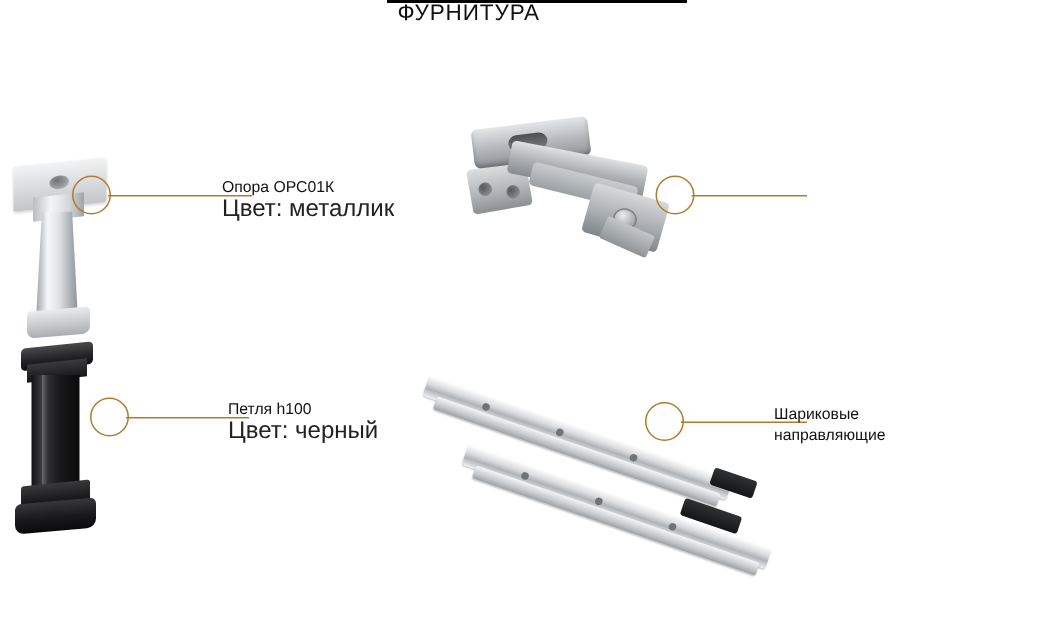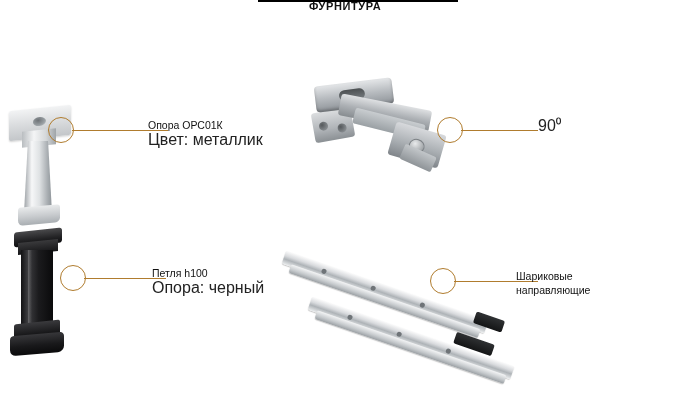--- a/index.html
+++ b/index.html
@@ -28,26 +28,25 @@
     left: 258px;
     top: 0;
     width: 200px;
     height: 2px;
     background: #000000;
   }
   #page-title-bar .title {
     position: absolute;
     left: 265px;
     top: 0px;
-    font-size: 11px;
-    font-weight: bold;
+    font-size: 15px;
+    font-weight: normal;
     letter-spacing: 0.6px;
     color: #111111;
     white-space: nowrap;
-    margin-left: 44px;
   }
 
   
   .item {
     position: absolute;
   }
   .label {
     position: absolute;
     line-height: 13.5px;
   }
@@ -406,39 +405,38 @@
   <div class="hinge-wing"></div>
   <div class="hinge-tail"></div>
 </div>
 
 <div class="leader" style="left:437px; top:117px;">
   <div class="ring"></div>
   <div class="line" style="width:77px;"></div>
 </div>
 
 <div class="label" style="left:538px; top:119px;">
-  <span class="sub">90⁰</span>
 </div>
 
 <div class="item" id="leg-black-illustration">
   <div class="leg-b-top"></div>
   <div class="leg-b-collar"></div>
   <div class="leg-b-shaft"></div>
   <div class="leg-b-nut"></div>
   <div class="leg-b-base"></div>
 </div>
 
 <div class="leader" style="left:60px; top:265px;">
   <div class="ring"></div>
   <div class="line" style="width:82px;"></div>
 </div>
 
 <div class="label" style="left:152px; top:267px;">
   <span class="name">Петля h100</span>
-  <span class="sub">Опора: черный</span>
+  <span class="sub">Цвет: черный</span>
 </div>
 
 <div class="item" id="slides-illustration">
   <div class="slide-rail slide-a">
     <span class="hole" style="left:40px;"></span>
     <span class="hole" style="left:92px;"></span>
     <span class="hole" style="left:144px;"></span>
   </div>
   <div class="slide-rail slide-a2"></div>
   <div class="slide-rail slide-b">

